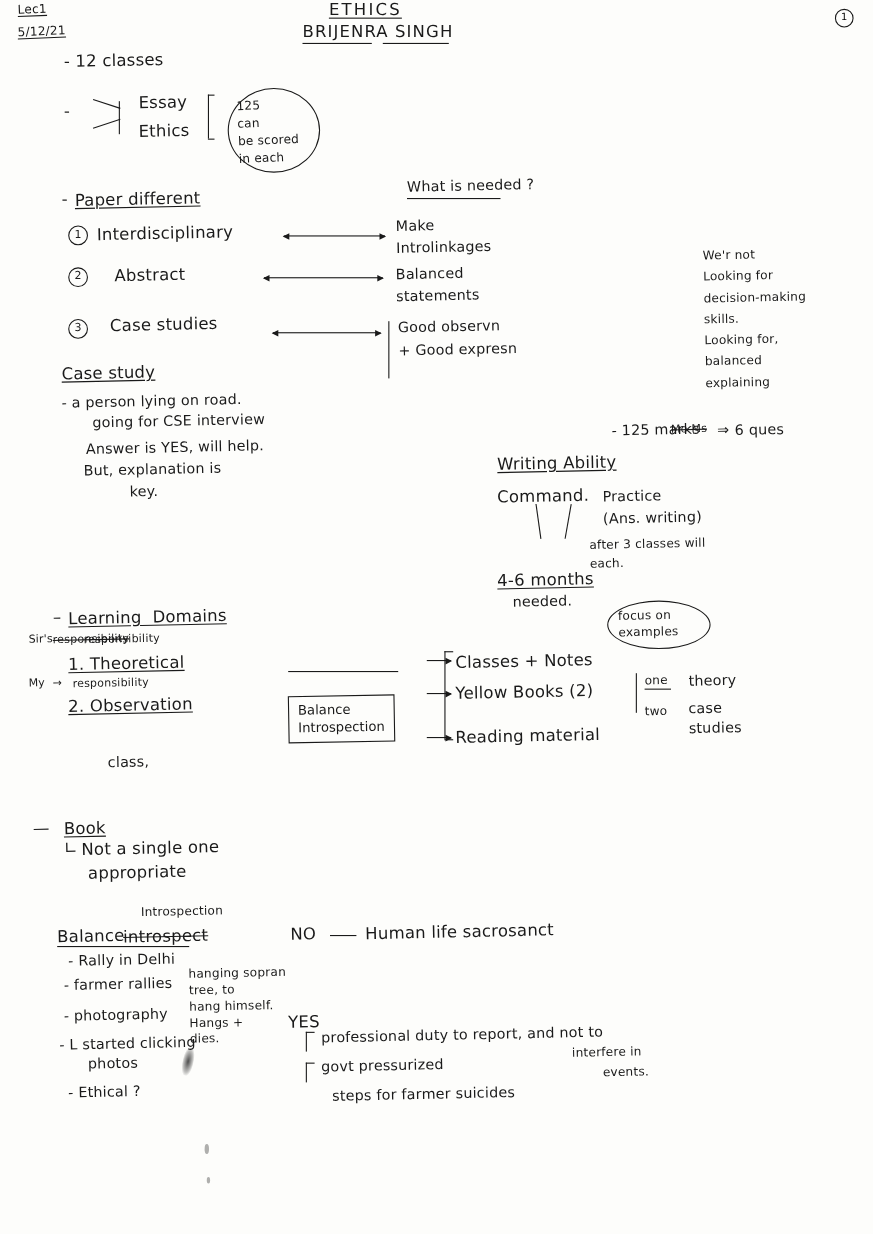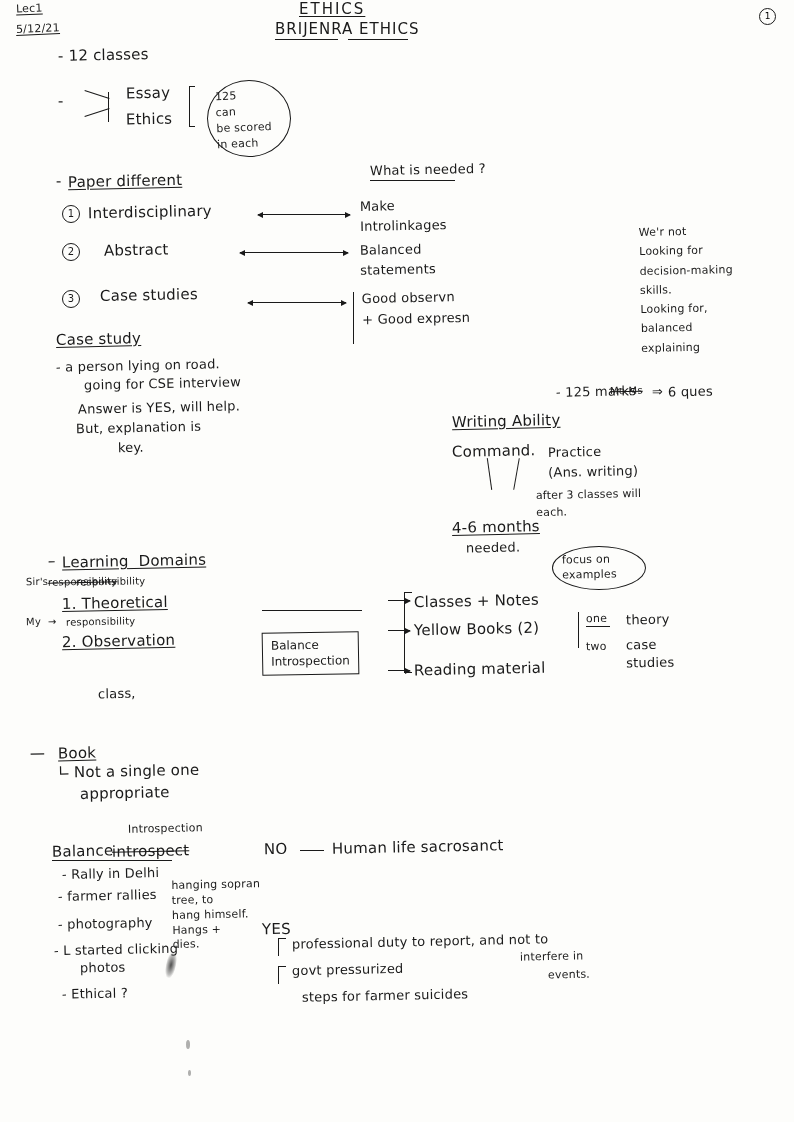--- a/index.html
+++ b/index.html
@@ -112,21 +112,21 @@
 </head>
 <body>
 
 <div id="page">
 
   <div class="pagenum">1</div>
 
   <div class="hw s ul rm" style="left:16px; top:2px;">Lec1</div>
   <div class="hw s ul rm" style="left:16px; top:22px;">5/12/21</div>
   <div class="hw l ul r0" style="left:299px; top:0px; letter-spacing:2px;">ETHICS</div>
-  <div class="hw l r0" style="left:275px; top:20px; letter-spacing:1px;">BRIJENRA ETHICS</div>
+  <div class="hw l r0" style="left:275px; top:20px; letter-spacing:1px;">BRIJENRA SINGH</div>
   <div class="hline" style="left:275px; top:39px; width:63px;"></div>
   <div class="hline" style="left:348px; top:39px; width:60px;"></div>
 
   <div class="hw l" style="left:58px; top:46px;">- 12 classes</div>
 
   <div class="hw l" style="left:58px; top:92px;">-</div>
   <div class="vline" style="left:108px; top:92px; height:30px;"></div>
   <div class="hline" style="left:84px; top:94px; width:26px; transform:rotate(18deg);"></div>
   <div class="hline" style="left:84px; top:112px; width:26px; transform:rotate(-18deg);"></div>
   <div class="hw l" style="left:126px; top:84px;">Essay</div>

